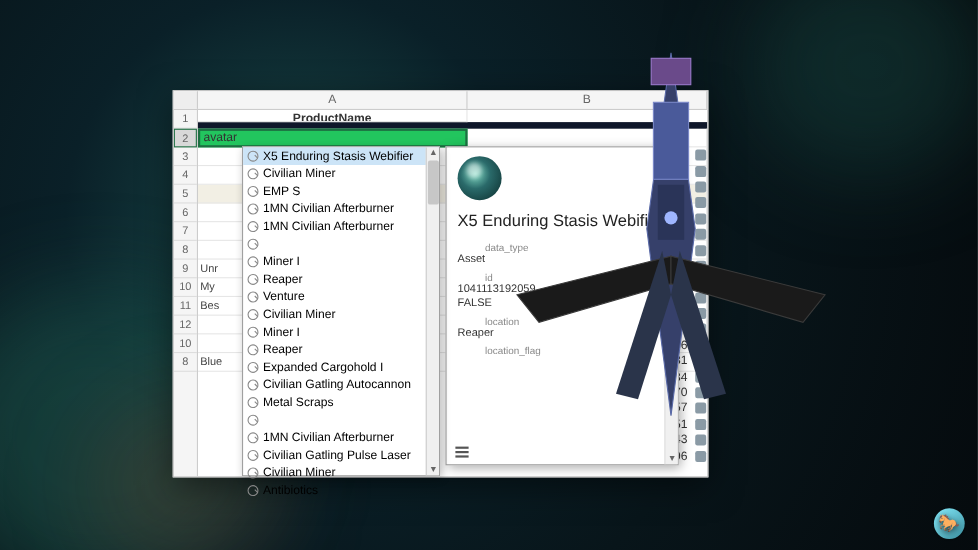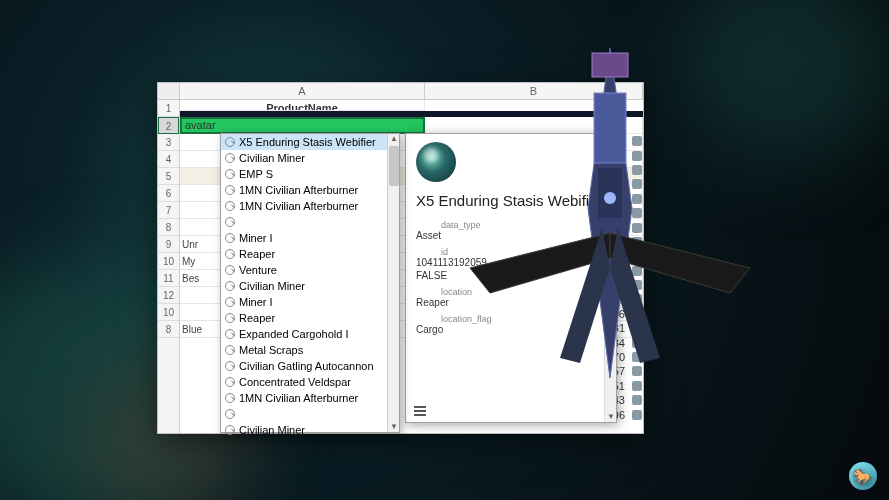--- a/index.html
+++ b/index.html
@@ -285,40 +285,44 @@
       <div class="dd-item">
         <span class="dd-icon"></span>
         <span>Reaper</span>
       </div>
       <div class="dd-item">
         <span class="dd-icon"></span>
         <span>Expanded Cargohold I</span>
       </div>
       <div class="dd-item">
         <span class="dd-icon"></span>
+        <span>Civilian Gatling Autocannon</span>
+      </div>
+      <div class="dd-item">
+        <span class="dd-icon"></span>
         <span>Metal Scraps</span>
       </div>
       <div class="dd-item">
         <span class="dd-icon"></span>
-        <span>Civilian Gatling Autocannon</span>
-      </div>
-      <div class="dd-item">
-        <span class="dd-icon"></span>
-        <span>Concentrated Veldspar</span>
       </div>
       <div class="dd-item">
         <span class="dd-icon"></span>
         <span>1MN Civilian Afterburner</span>
       </div>
       <div class="dd-item">
         <span class="dd-icon"></span>
+        <span>Civilian Gatling Pulse Laser</span>
       </div>
       <div class="dd-item">
         <span class="dd-icon"></span>
         <span>Civilian Miner</span>
+      </div>
+      <div class="dd-item">
+        <span class="dd-icon"></span>
+        <span>Antibiotics</span>
       </div>
     </div>
   <div class="dd-scroll">
     <div class="dd-arrow up">▲</div>
     <div class="dd-scroll-thumb" style="top:12px; height:40px;"></div>
     <div class="dd-arrow down">▼</div>
   </div>
 </div>
 
 <div class="card">
@@ -326,21 +330,20 @@
   <div class="card-title">X5 Enduring Stasis Webifier</div>
   <div id="card-fields">
       <div class="card-field-label">data_type</div>
       <div class="card-field-value">Asset</div>
       <div class="card-field-label">id</div>
       <div class="card-field-value">1041113192059</div>
       <div class="card-field-value">FALSE</div>
       <div class="card-field-label">location</div>
       <div class="card-field-value">Reaper</div>
       <div class="card-field-label">location_flag</div>
-      <div class="card-field-value">Cargo</div>
     </div>
   <div class="card-footer">
     <div class="card-footer-icon">
         <span></span>
         <span></span>
         <span></span>
       </div>
   </div>
   <div class="card-scroll">
     <div class="dd-arrow up">▲</div>

